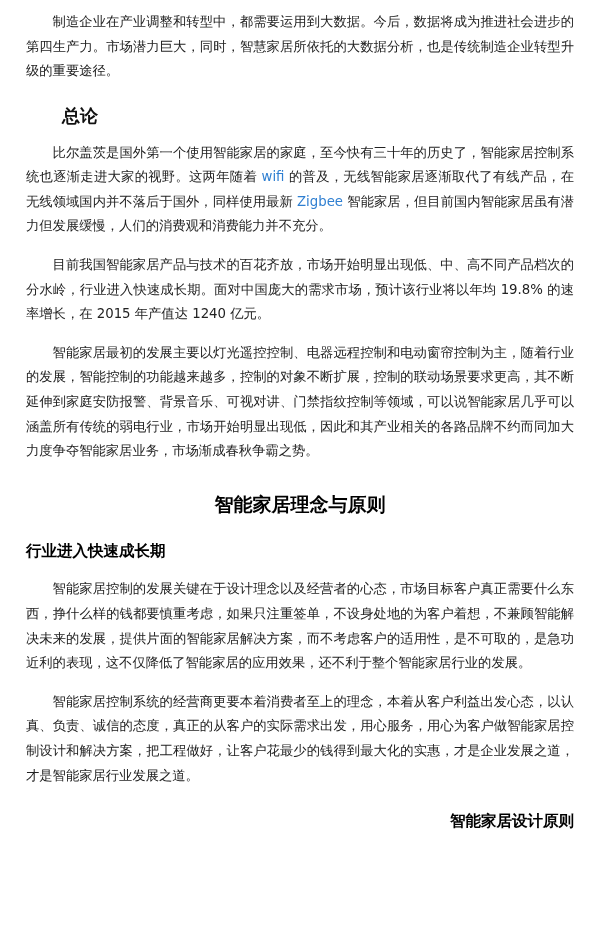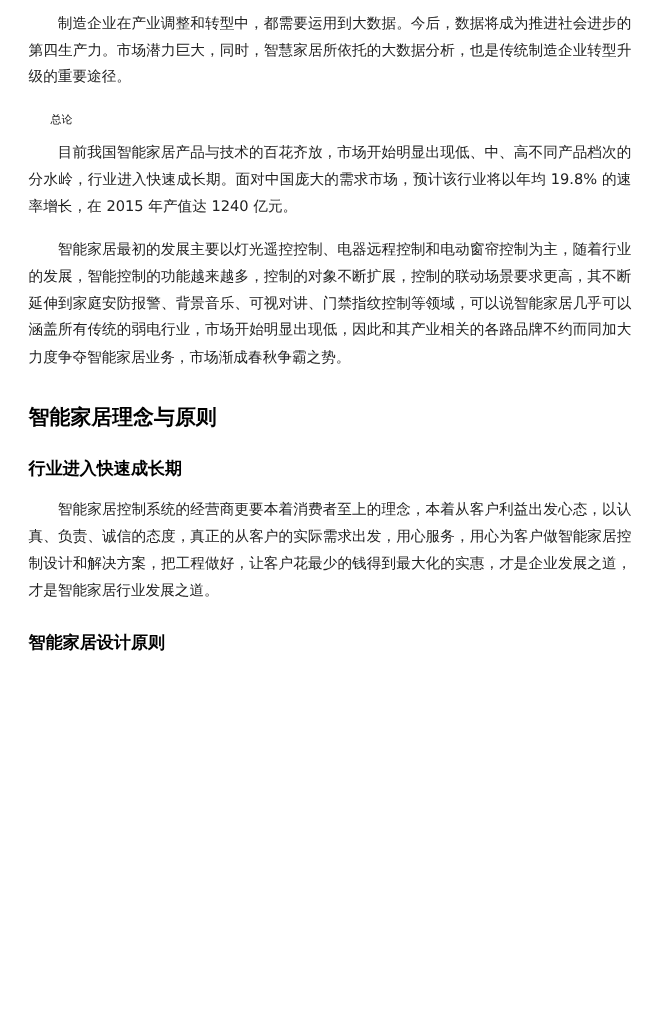--- a/index.html
+++ b/index.html
@@ -25,72 +25,76 @@
     margin: 0 0 14px 0;
     font-size: 13.3px;
     line-height: 1.85;
     text-align: justify;
     color: #222222;
   }
   p.indent {
     text-indent: 2em;
   }
   .h-strong {
-    font-size: 10px;
-    font-weight: normal;
+    font-size: 18px;
+    font-weight: bold;
     margin: 18px 0 10px 0;
     text-indent: 2em;
     color: #111111;
     line-height: 1.6;
   }
   h1.section {
     font-size: 19px;
     font-weight: bold;
     margin: 26px 0 16px 0;
     color: #000000;
     line-height: 1.5;
+    text-align: center;
   }
   h2.section {
     font-size: 15.5px;
     font-weight: bold;
     margin: 22px 0 14px 0;
     color: #000000;
     line-height: 1.5;
   }
   h2.section.last {
     margin-bottom: 22px;
+    text-align: right;
   }
   .link {
     color: #2f7fd1;
     text-decoration: none;
   }
   .top-block {
     padding-top: 10px;
   }
 </style>
 </head>
 <body>
 
 <div class="page">
 
   <div class="top-block">
 
     <p class="indent">制造企业在产业调整和转型中，都需要运用到大数据。今后，数据将成为推进社会进步的第四生产力。市场潜力巨大，同时，智慧家居所依托的大数据分析，也是传统制造企业转型升级的重要途径。</p>
 
     <div class="h-strong">总论</div>
 
+    <p class="indent"><span>比尔盖茨是国外第一个使用智能家居的家庭，至今快有三十年的历史了，智能家居控制系统也逐渐走进大家的视野。这两年随着 </span><a class="link" href="#">wifi</a><span> 的普及，无线智能家居逐渐取代了有线产品，在无线领域国内并不落后于国外，同样使用最新 </span><a class="link" href="#">Zigbee</a><span> 智能家居，但目前国内智能家居虽有潜力但发展缓慢，人们的消费观和消费能力并不充分。</span></p>
 
     <p class="indent">目前我国智能家居产品与技术的百花齐放，市场开始明显出现低、中、高不同产品档次的分水岭，行业进入快速成长期。面对中国庞大的需求市场，预计该行业将以年均 19.8% 的速率增长，在 2015 年产值达 1240 亿元。</p>
 
 
     <p class="indent">智能家居最初的发展主要以灯光遥控控制、电器远程控制和电动窗帘控制为主，随着行业的发展，智能控制的功能越来越多，控制的对象不断扩展，控制的联动场景要求更高，其不断延伸到家庭安防报警、背景音乐、可视对讲、门禁指纹控制等领域，可以说智能家居几乎可以涵盖所有传统的弱电行业，市场开始明显出现低，因此和其产业相关的各路品牌不约而同加大力度争夺智能家居业务，市场渐成春秋争霸之势。</p>
 
     <h1 class="section">智能家居理念与原则</h1>
 
     <h2 class="section">行业进入快速成长期</h2>
 
+    <p class="indent">智能家居控制的发展关键在于设计理念以及经营者的心态，市场目标客户真正需要什么东西，挣什么样的钱都要慎重考虑，如果只注重签单，不设身处地的为客户着想，不兼顾智能解决未来的发展，提供片面的智能家居解决方案，而不考虑客户的适用性，是不可取的，是急功近利的表现，这不仅降低了智能家居的应用效果，还不利于整个智能家居行业的发展。</p>
 
     <p class="indent">智能家居控制系统的经营商更要本着消费者至上的理念，本着从客户利益出发心态，以认真、负责、诚信的态度，真正的从客户的实际需求出发，用心服务，用心为客户做智能家居控制设计和解决方案，把工程做好，让客户花最少的钱得到最大化的实惠，才是企业发展之道，才是智能家居行业发展之道。</p>
 
     <h2 class="section last">智能家居设计原则</h2>
 
   </div>
 </div>
 
 </body></html>

